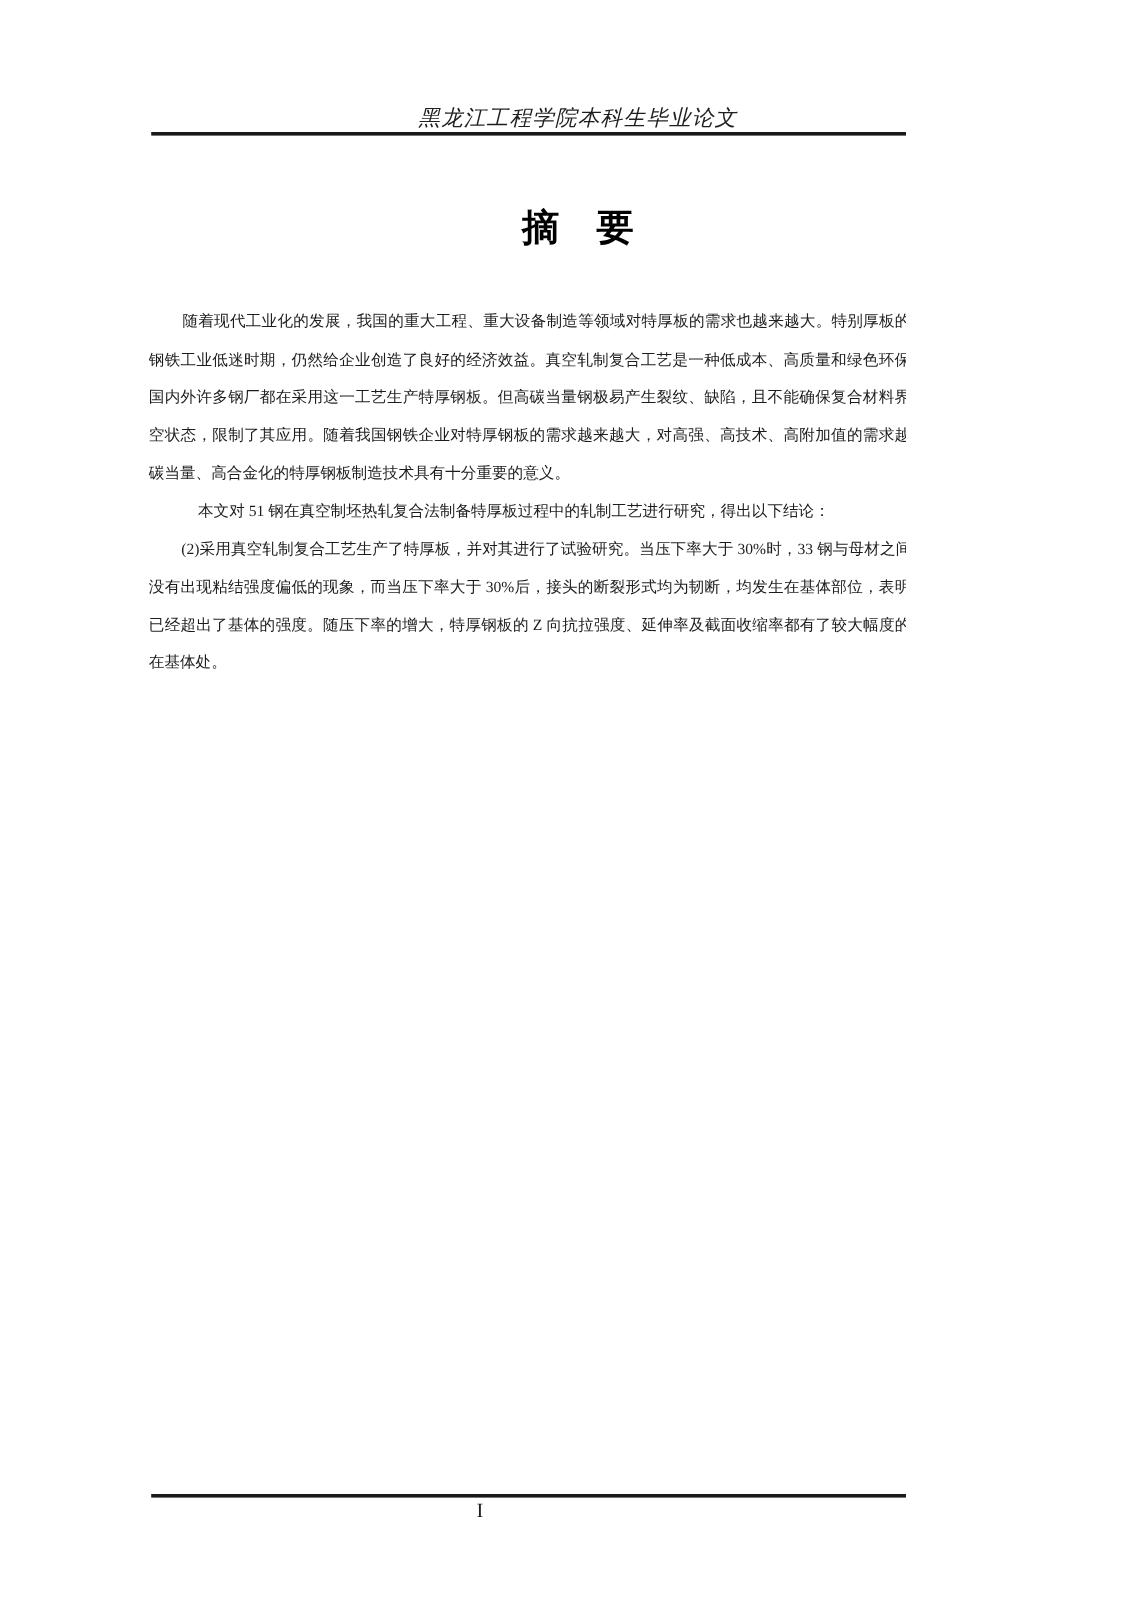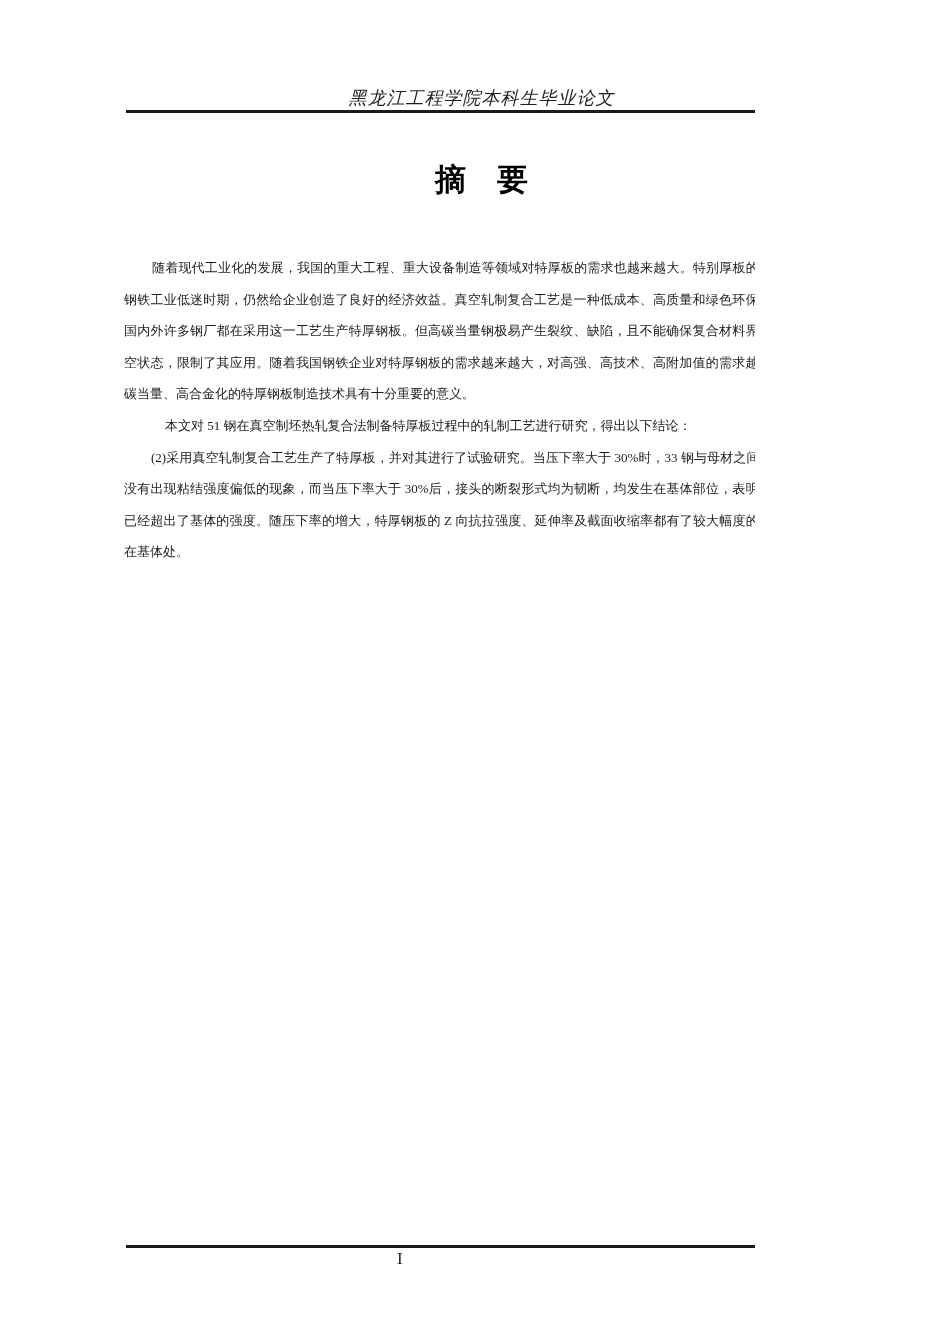--- a/index.html
+++ b/index.html
@@ -35,21 +35,21 @@
     top: 110px;
     left: 126px;
     width: 711px;
     height: 3px;
     background: #1a1a1a;
   }
 
   
   .doc-title {
     position: absolute;
-    top: 162px;
+    top: 172px;
     left: 126px;
     width: 711px;
     margin: 0;
     text-align: center;
     font-family: "Liberation Sans", "DejaVu Sans", sans-serif;
     font-size: 31px;
     font-weight: 700;
     color: #000000;
     line-height: 36px;
   }

